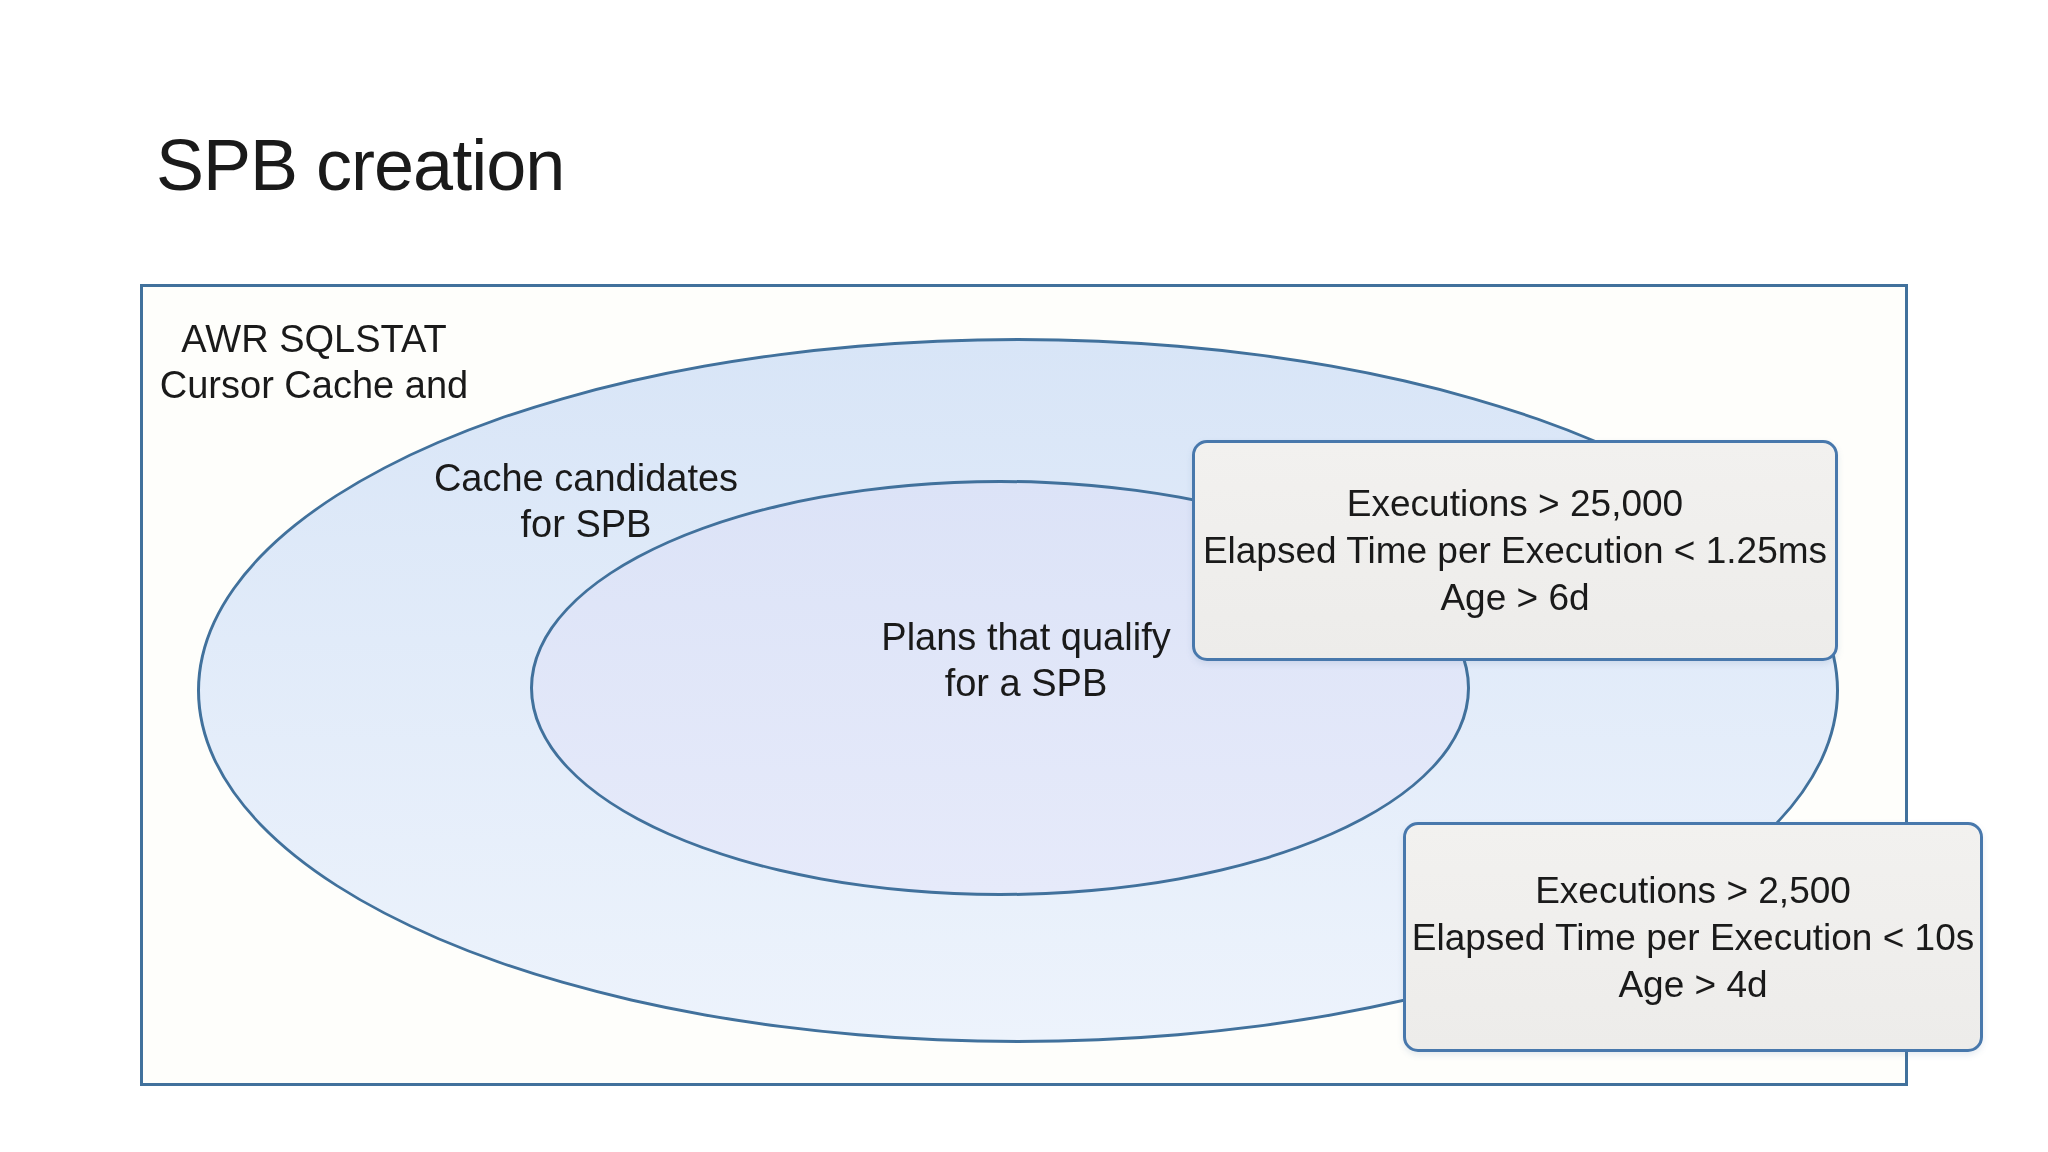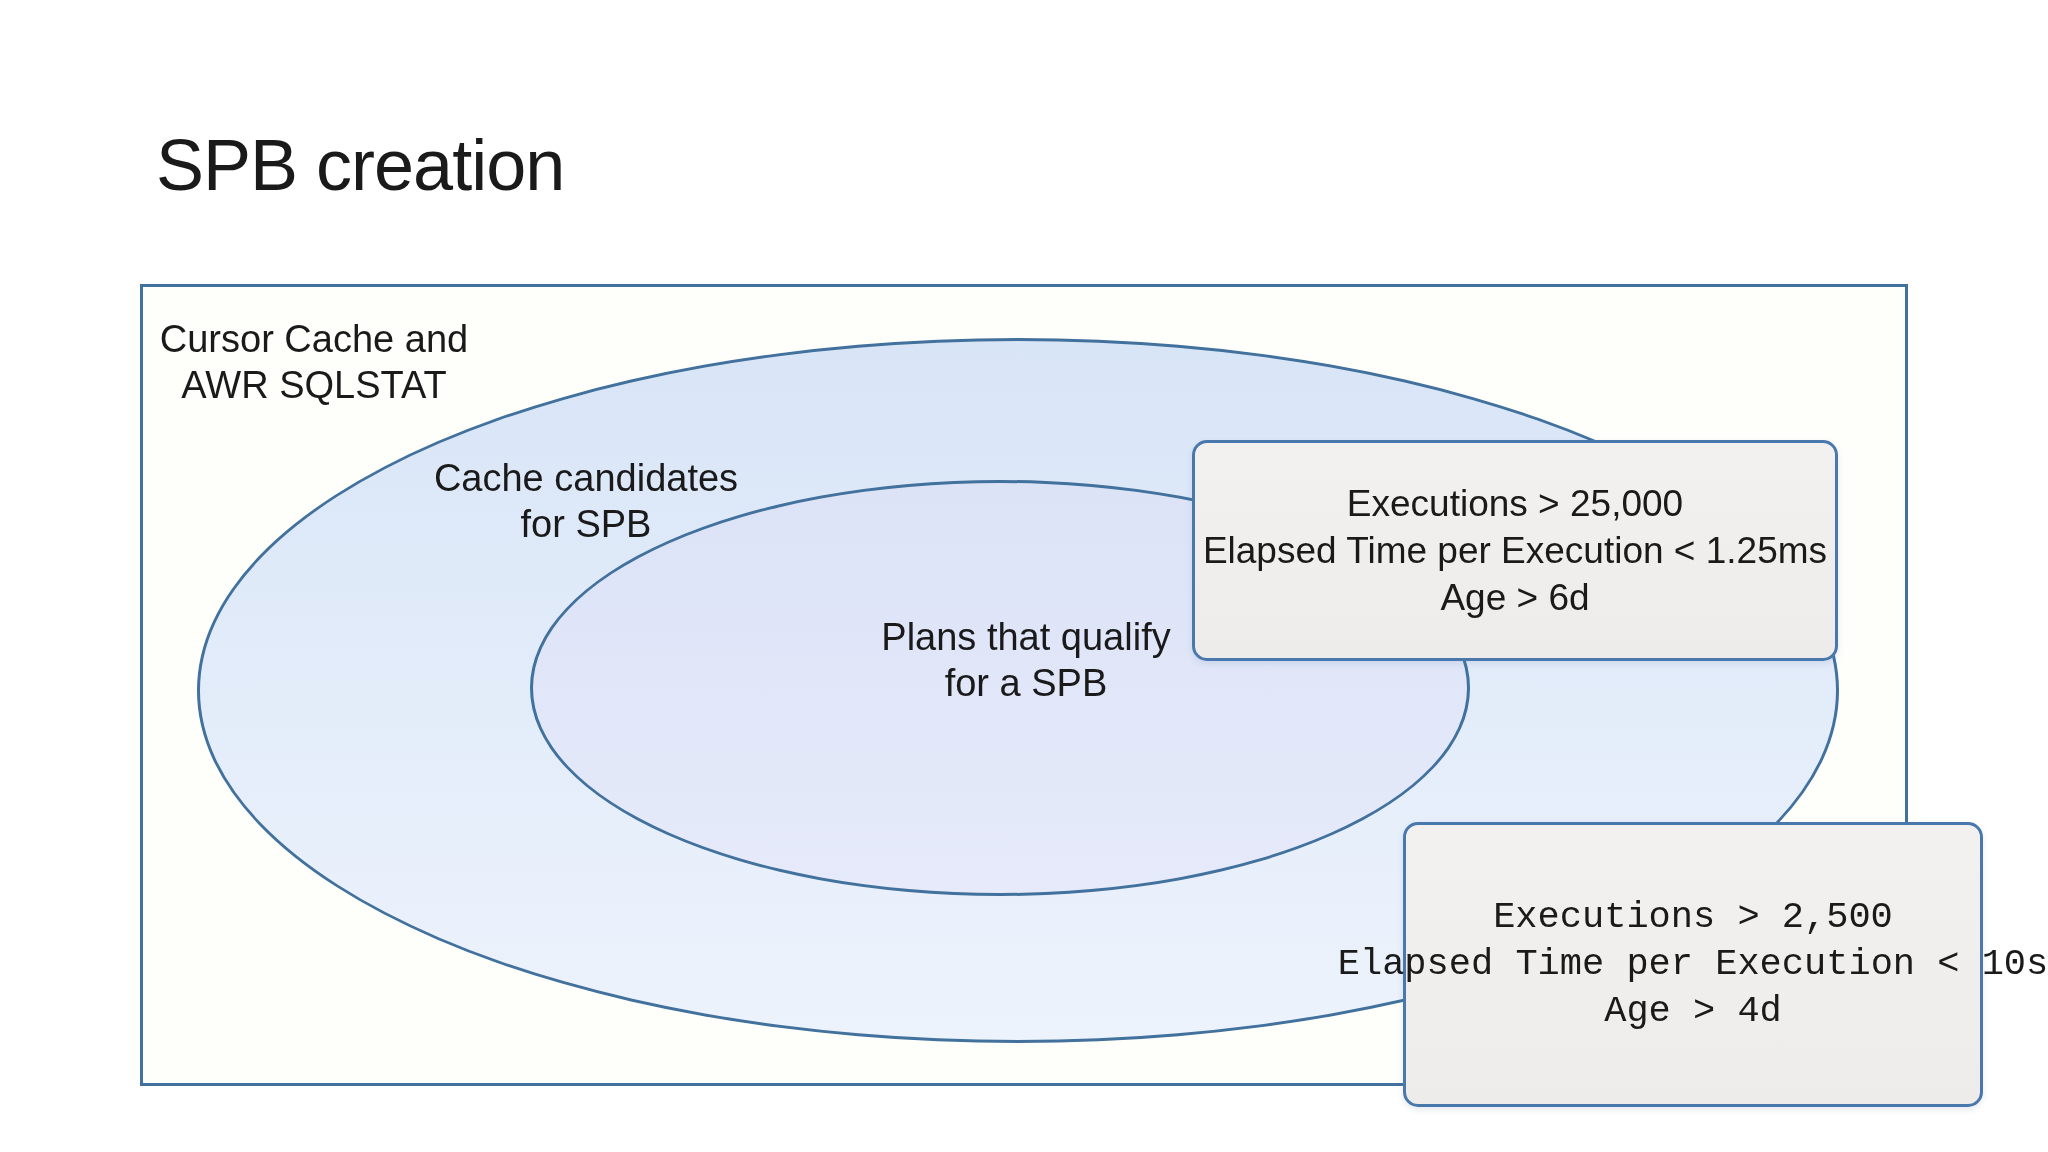--- a/index.html
+++ b/index.html
@@ -52,38 +52,38 @@
   .callout{
     position:absolute;box-sizing:border-box;
     border:3px solid var(--callout-border);border-radius:15px;
     background:linear-gradient(to bottom, var(--callout-top), var(--callout-bottom));
     display:flex;flex-direction:column;justify-content:center;align-items:center;
     text-align:center;font-size:37px;line-height:47px;color:var(--text);
     box-shadow:0 3px 6px rgba(90,120,160,0.15);
   }
   .callout .line{white-space:nowrap;}
   .callout-upper{left:1192px;top:440px;width:646px;height:221px;}
-  .callout-lower{left:1403px;top:822px;width:580px;height:285px;font-family:Liberation Mono, monospace;}
+  .callout-lower{left:1403px;top:822px;width:580px;height:230px;}
 </style>
 </head>
 <body>
 
 <main>
 
   <h1 class="slide-title">SPB creation</h1>
 
   <div class="frame"></div>
 
   <div class="ellipse ellipse-outer"></div>
 
   <div class="ellipse ellipse-inner"></div>
 
   <div class="shape-label label-cursor">
+    <div>AWR SQLSTAT</div>
     <div>Cursor Cache and</div>
-    <div>AWR SQLSTAT</div>
   </div>
 
   <div class="shape-label label-candidates">
     <div>Cache candidates</div>
     <div>for SPB</div>
   </div>
 
   <div class="shape-label label-qualify">
     <div>Plans that qualify</div>
     <div>for a SPB</div>

